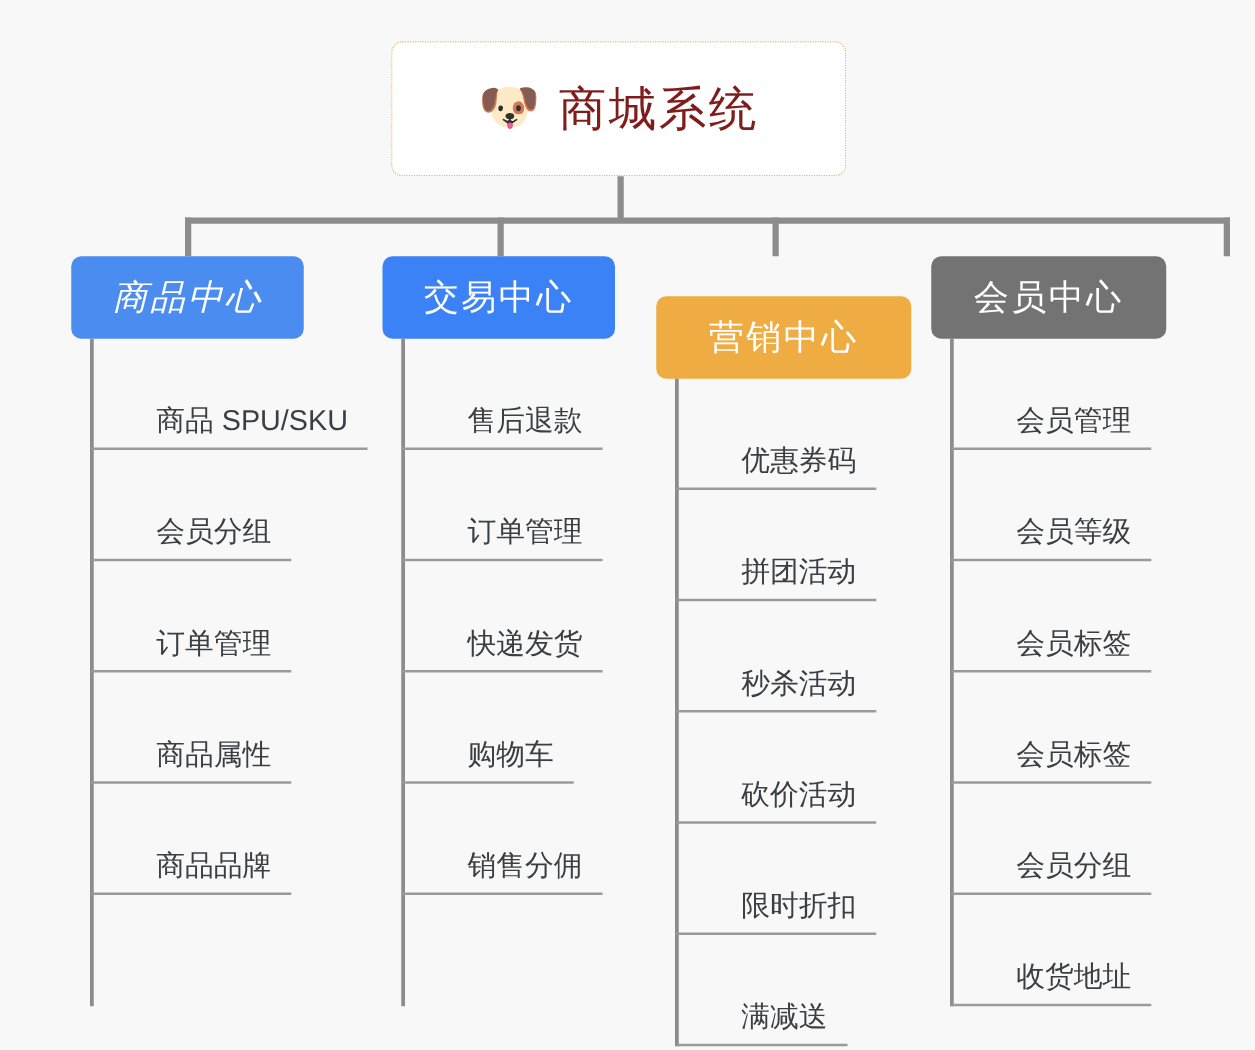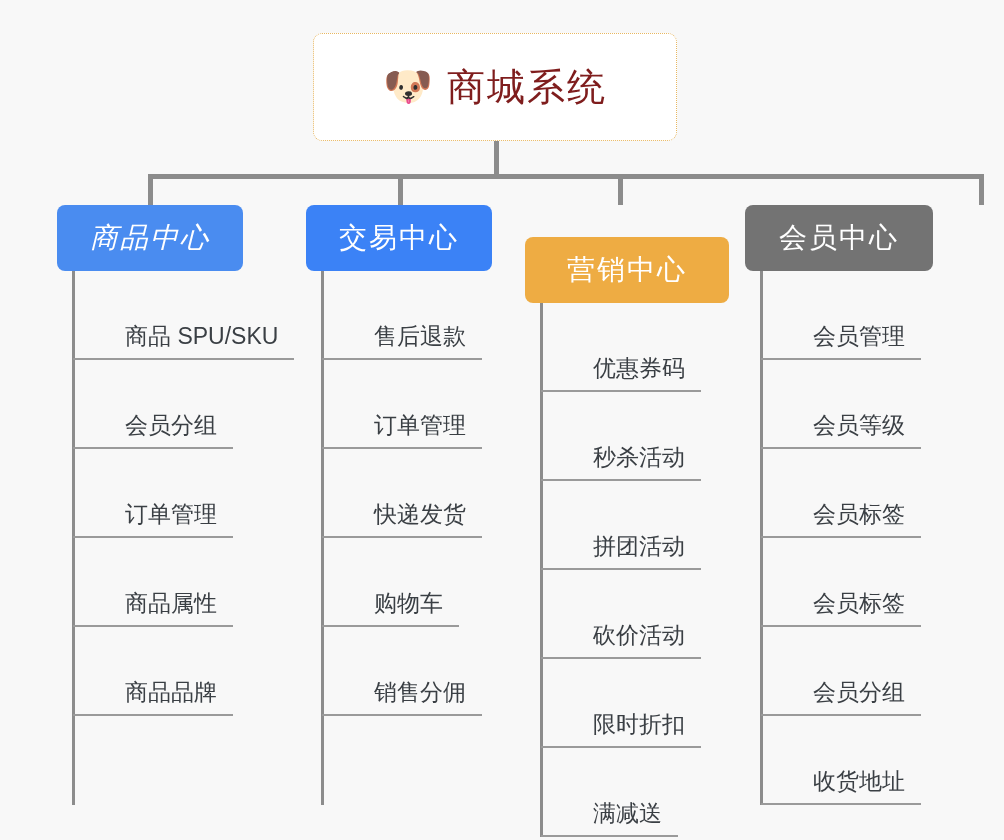--- a/index.html
+++ b/index.html
@@ -222,25 +222,25 @@
     <div class="branch-header" style="background: rgb(238, 172, 67);">
       <span>营销中心</span>
     </div>
     <div class="leaf-list">
       <div class="leaf-spine"></div>
       <div class="leaf-item">
         <span class="leaf-label">优惠券码</span>
         <span class="leaf-underline" style="width: 160px;"></span>
       </div>
       <div class="leaf-item">
+        <span class="leaf-label">拼团活动</span>
+        <span class="leaf-underline" style="width: 160px;"></span>
+      </div>
+      <div class="leaf-item">
         <span class="leaf-label">秒杀活动</span>
-        <span class="leaf-underline" style="width: 160px;"></span>
-      </div>
-      <div class="leaf-item">
-        <span class="leaf-label">拼团活动</span>
         <span class="leaf-underline" style="width: 160px;"></span>
       </div>
       <div class="leaf-item">
         <span class="leaf-label">砍价活动</span>
         <span class="leaf-underline" style="width: 160px;"></span>
       </div>
       <div class="leaf-item">
         <span class="leaf-label">限时折扣</span>
         <span class="leaf-underline" style="width: 160px;"></span>
       </div>

